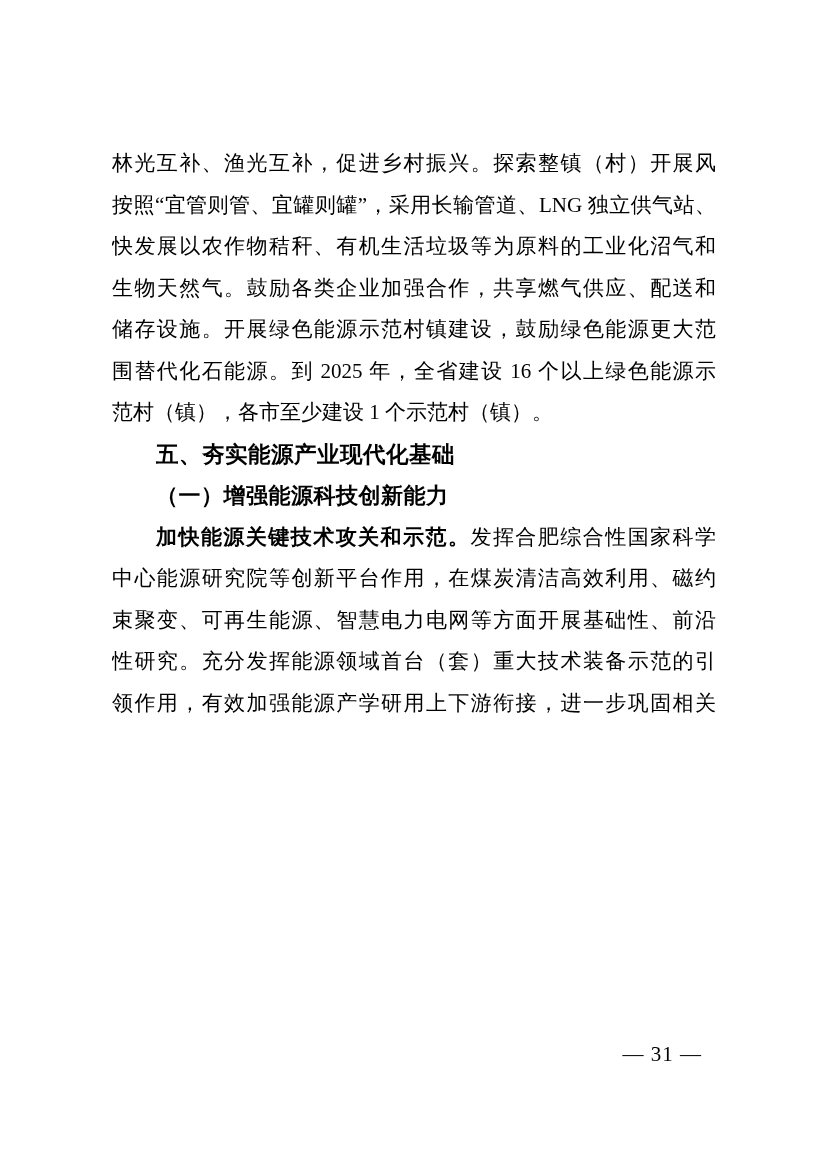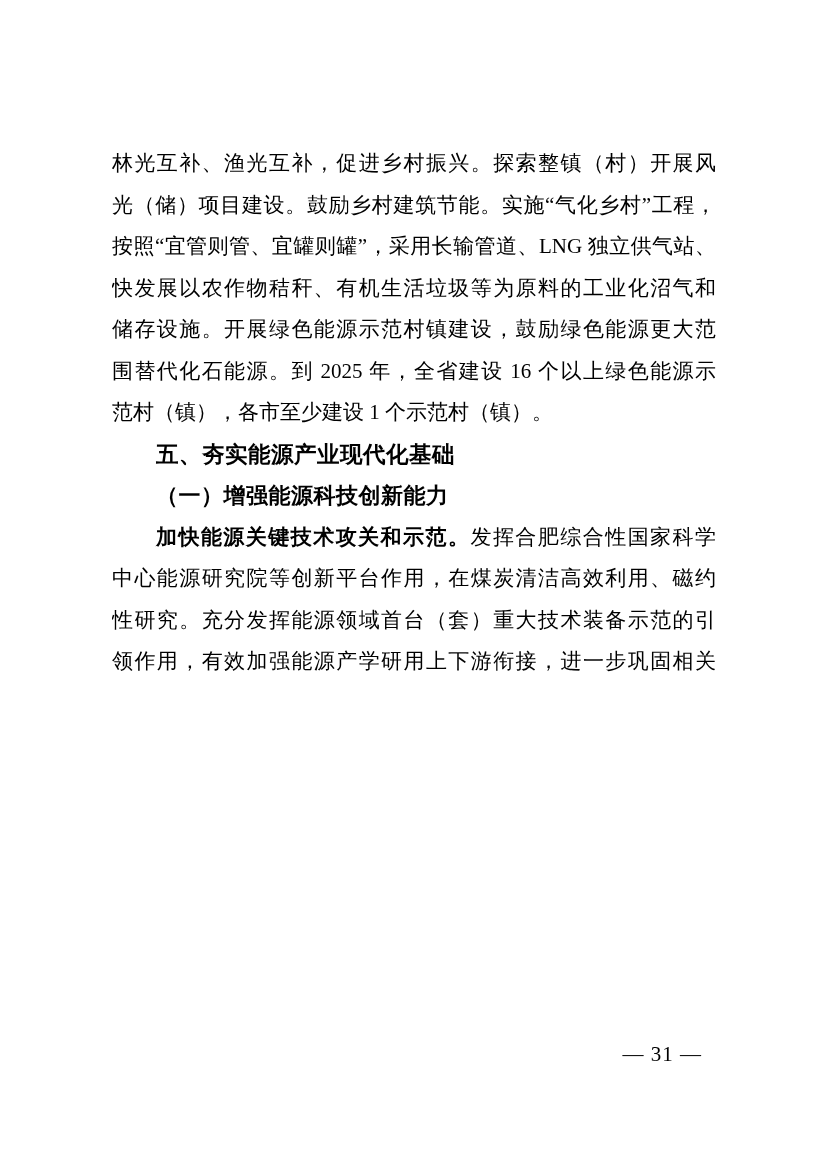--- a/index.html
+++ b/index.html
@@ -68,38 +68,39 @@
   }
 </style>
 </head>
 <body>
 
 <div class="page">
   <main class="text-block">
 
     <div class="para">
       <div class="line full">林光互补、渔光互补，促进乡村振兴。探索整镇（村）开展风</div>
-      <div class="line full">光（储）项目建设。鼓励乡村建筑节能。实施“气化乡村”工程，</div>
       <div class="line full">按照“宜管则管、宜罐则罐”，采用长输管道、LNG 独立供气站、</div>
       <div class="line full">快发展以农作物秸秆、有机生活垃圾等为原料的工业化沼气和</div>
+      <div class="line full">生物天然气。鼓励各类企业加强合作，共享燃气供应、配送和</div>
       <div class="line full">储存设施。开展绿色能源示范村镇建设，鼓励绿色能源更大范</div>
       <div class="line full">围替代化石能源。到 2025 年，全省建设 16 个以上绿色能源示</div>
       <div class="line lastline">范村（镇），各市至少建设 1 个示范村（镇）。</div>
     </div>
 
     <div class="line heading1 indent">五、夯实能源产业现代化基础</div>
 
 
     <div class="line heading2 indent">（一）增强能源科技创新能力</div>
 
     <div class="para">
       <div class="line full indent">
         <span class="bold-lead">加快能源关键技术攻关和示范。</span><span>发挥合肥综合性国家科学</span>
       </div>
       <div class="line full">中心能源研究院等创新平台作用，在煤炭清洁高效利用、磁约</div>
+      <div class="line full">束聚变、可再生能源、智慧电力电网等方面开展基础性、前沿</div>
       <div class="line full">性研究。充分发挥能源领域首台（套）重大技术装备示范的引</div>
       <div class="line full">领作用，有效加强能源产学研用上下游衔接，进一步巩固相关</div>
     </div>
 
   </main>
 
   <footer class="footer">— 31 —</footer>
 </div>
 
 </body></html>

